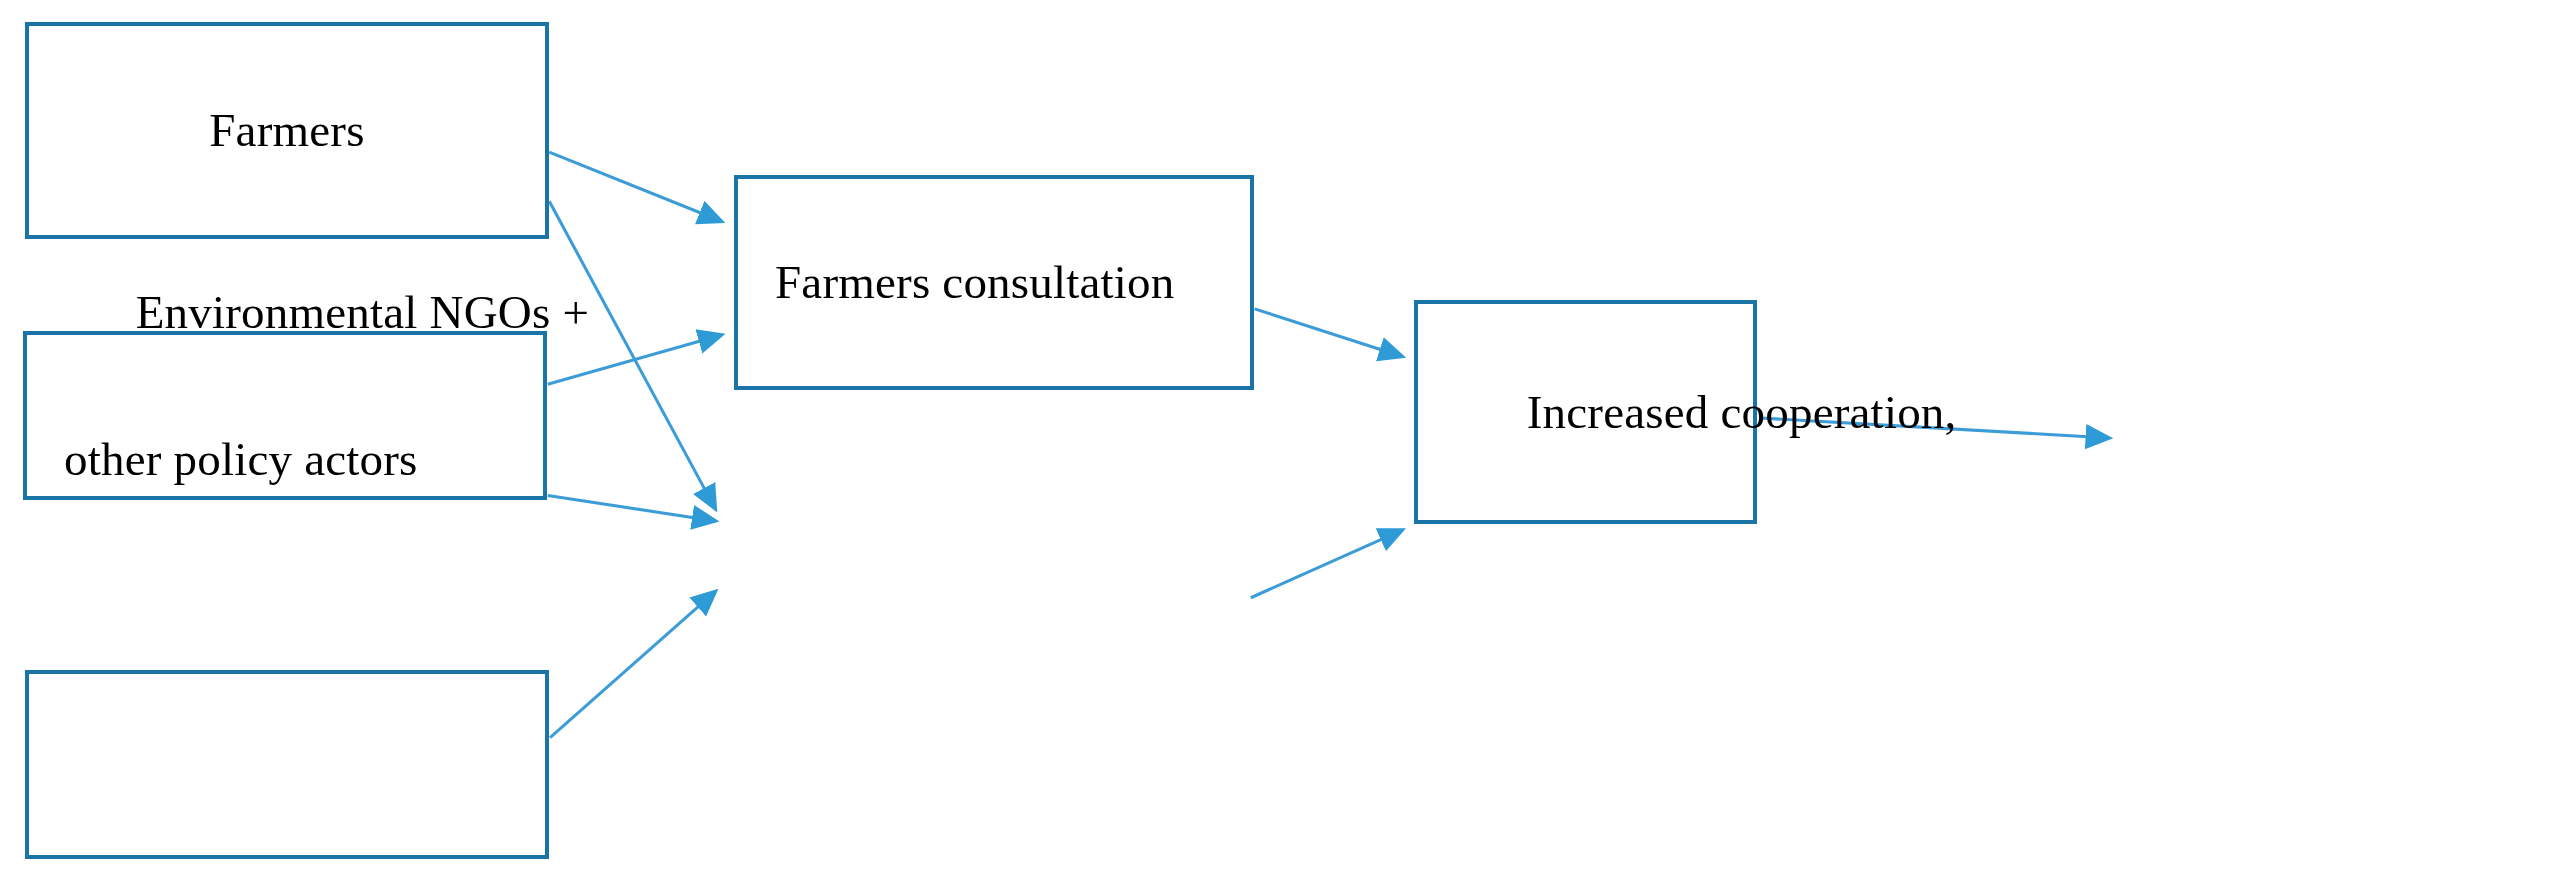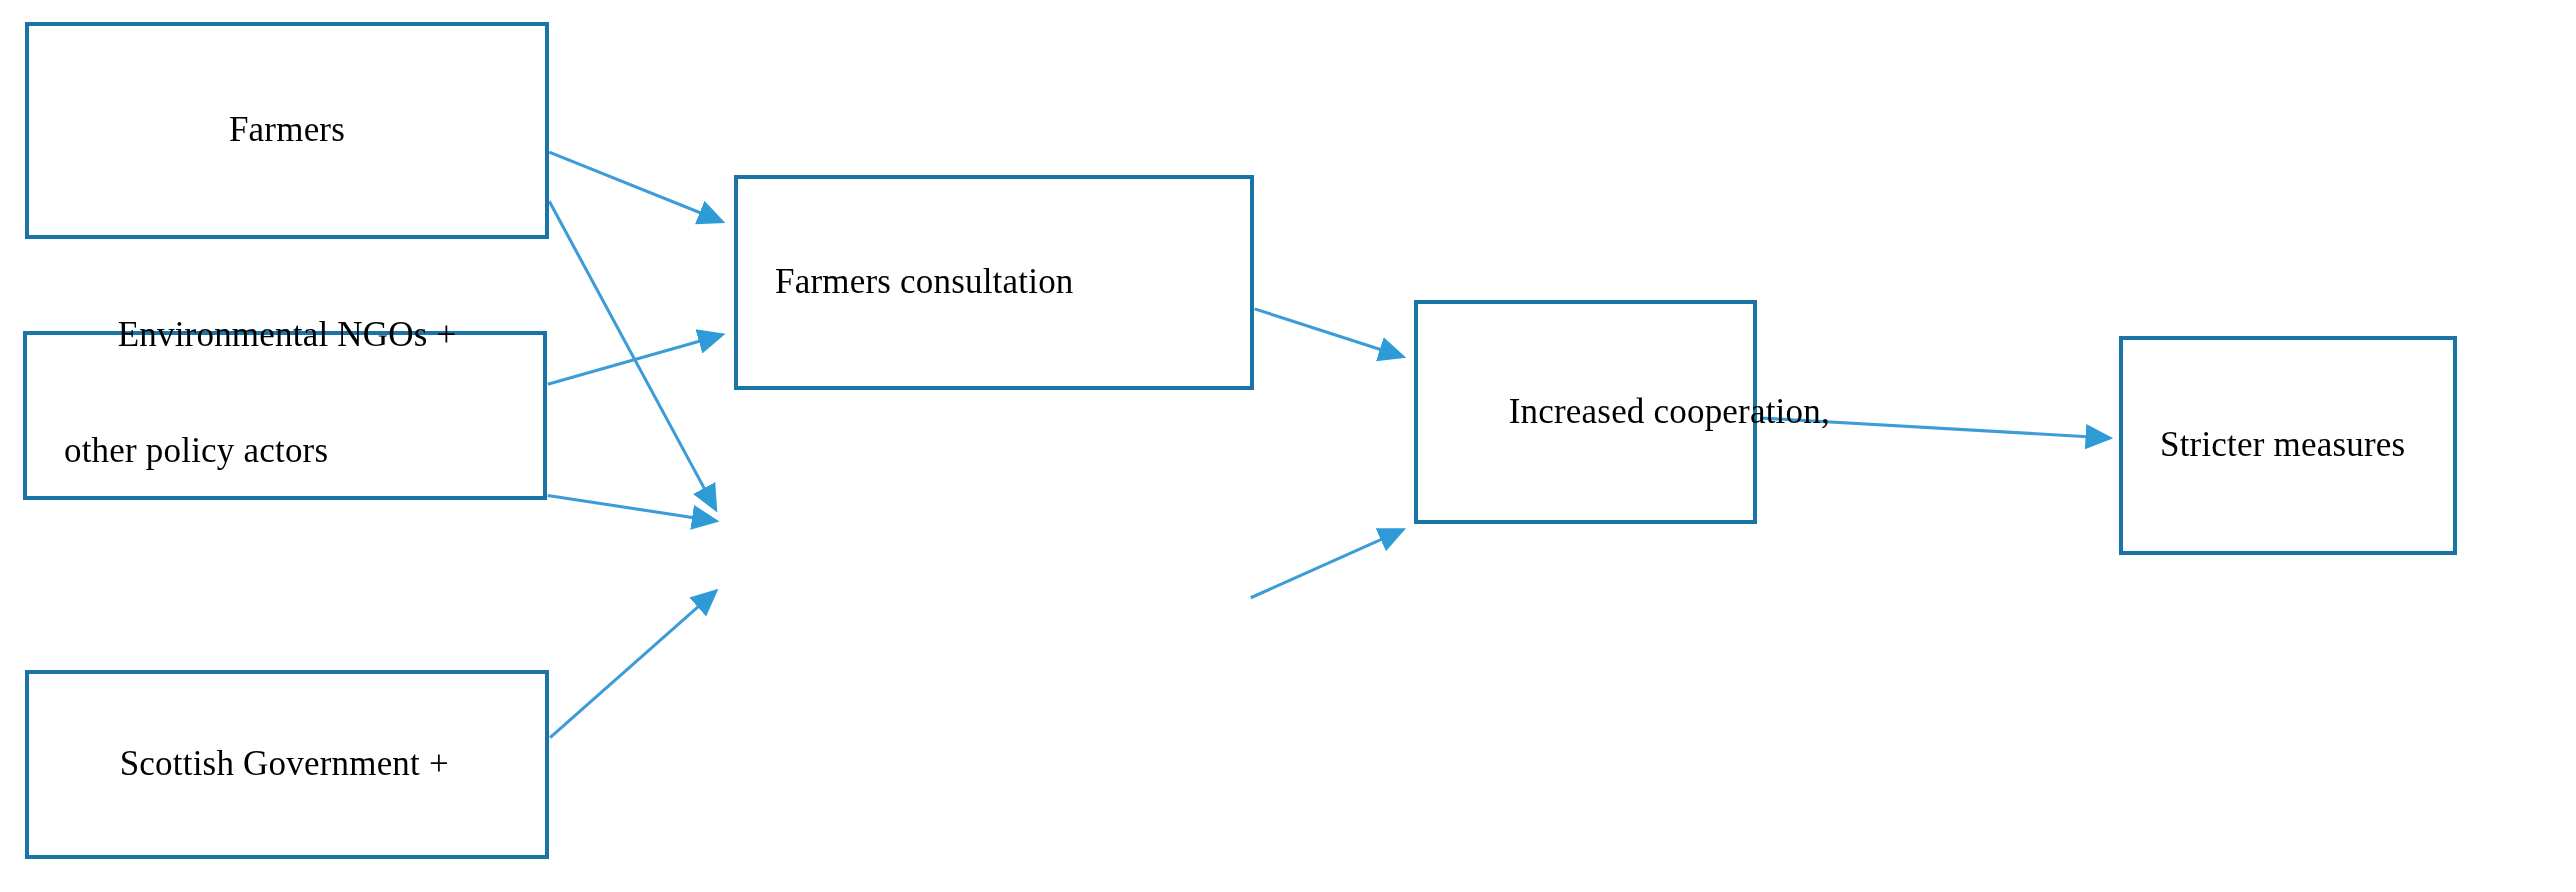--- a/index.html
+++ b/index.html
@@ -30,21 +30,21 @@
     box-sizing: border-box;
     background: #ffffff;
     border: 4.6px solid #1a74a8;
     display: flex;
     flex-direction: column;
     justify-content: center;
     z-index: 2;
   }
   .node .node-label {
     color: #000000;
-    font-size: 35px;
+    font-size: 47px;
     line-height: 1.28;
     letter-spacing: 0.2px;
     white-space: pre;
   }
   .node.align-center .node-label {
     text-align: center;
     padding: 0 15.4px;
   }
   .node.align-left .node-label {
     text-align: left;
@@ -90,33 +90,29 @@
 
   <div class="node align-left" style="left:23px; top:331px; width:524px; height:169px;">
     <div class="node-label">
       <span>Environmental NGOs +</span>
       <span class="line2">other policy actors</span>
     </div>
   </div>
 
   <div class="node align-left" style="left:25px; top:670px; width:524px; height:189px;">
     <div class="node-label">
-      <span>Scottish Government +</span>
     </div>
   </div>
 
   <div class="node align-left" style="left:734px; top:175px; width:520px; height:215px;">
     <div class="node-label">Farmers consultation</div>
   </div>
 
 
   <div class="node align-left" style="left:1414px; top:300px; width:343px; height:224px;">
     <div class="node-label">
       <span>Increased cooperation,</span>
     </div>
   </div>
 
-  <div class="node align-left" style="left:2119px; top:336px; width:338px; height:219px;">
-    <div class="node-label">Stricter measures</div>
-  </div>
 
 </div>
 
 
 </body></html>

